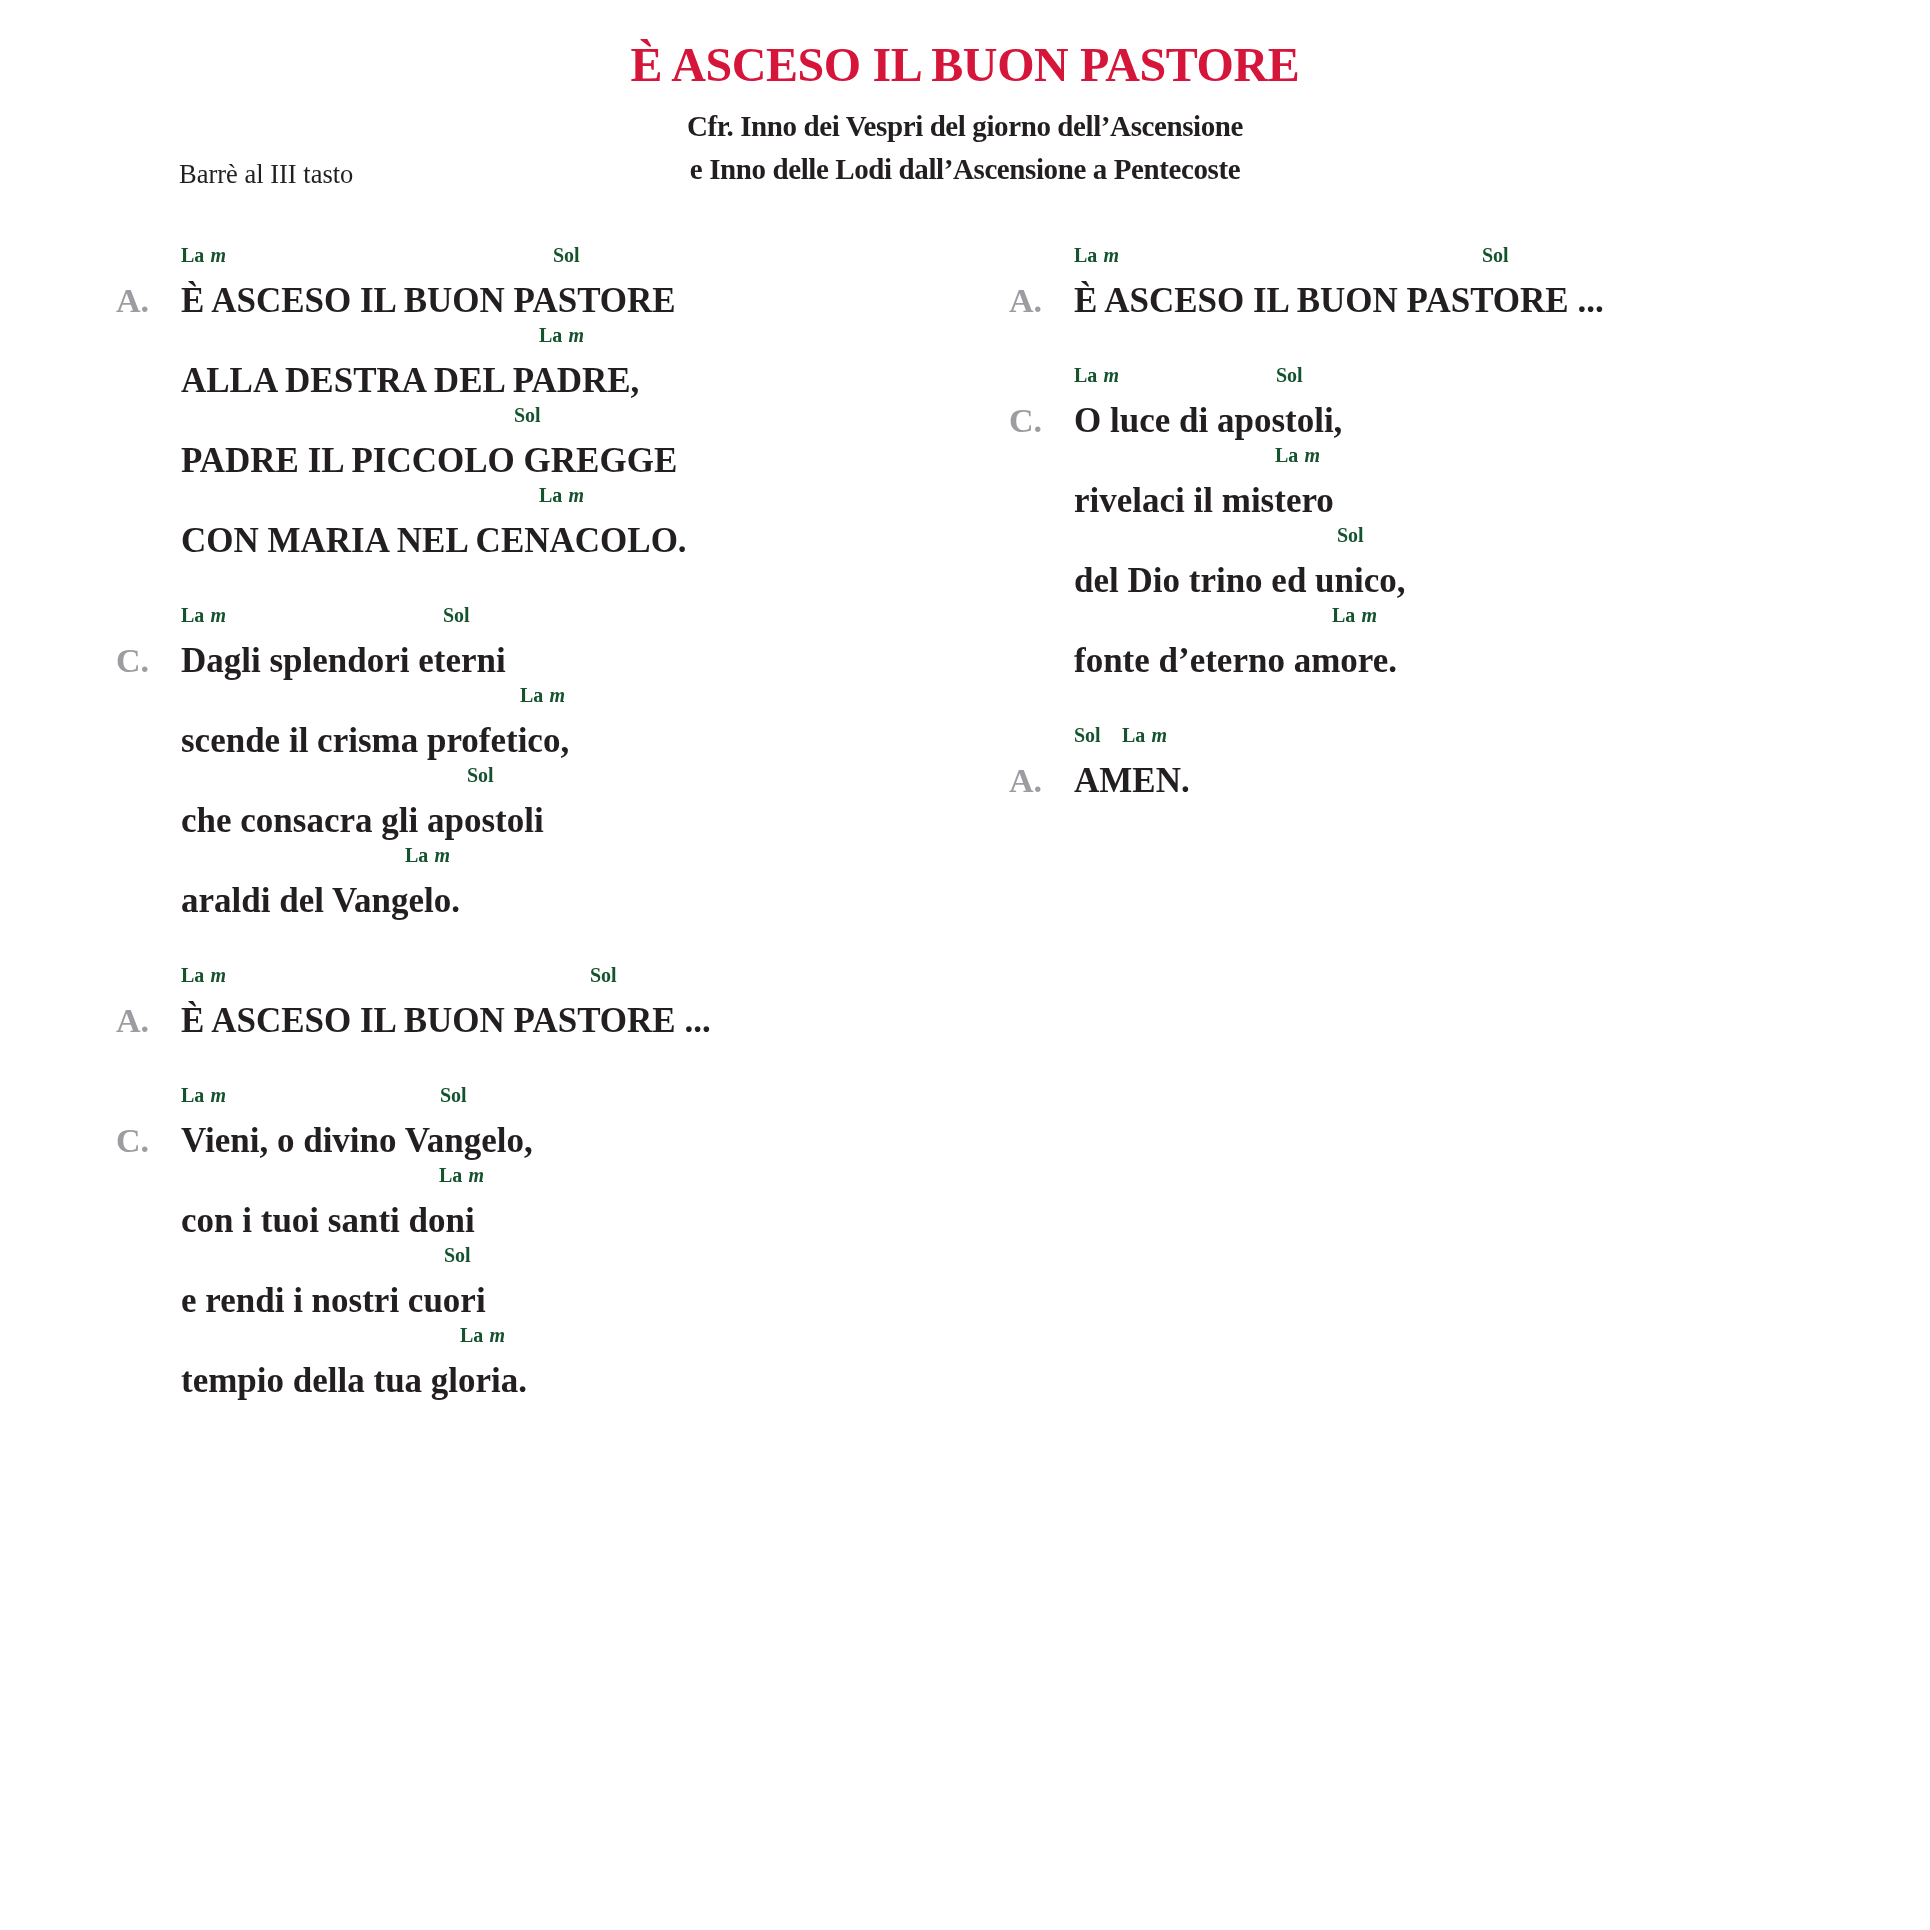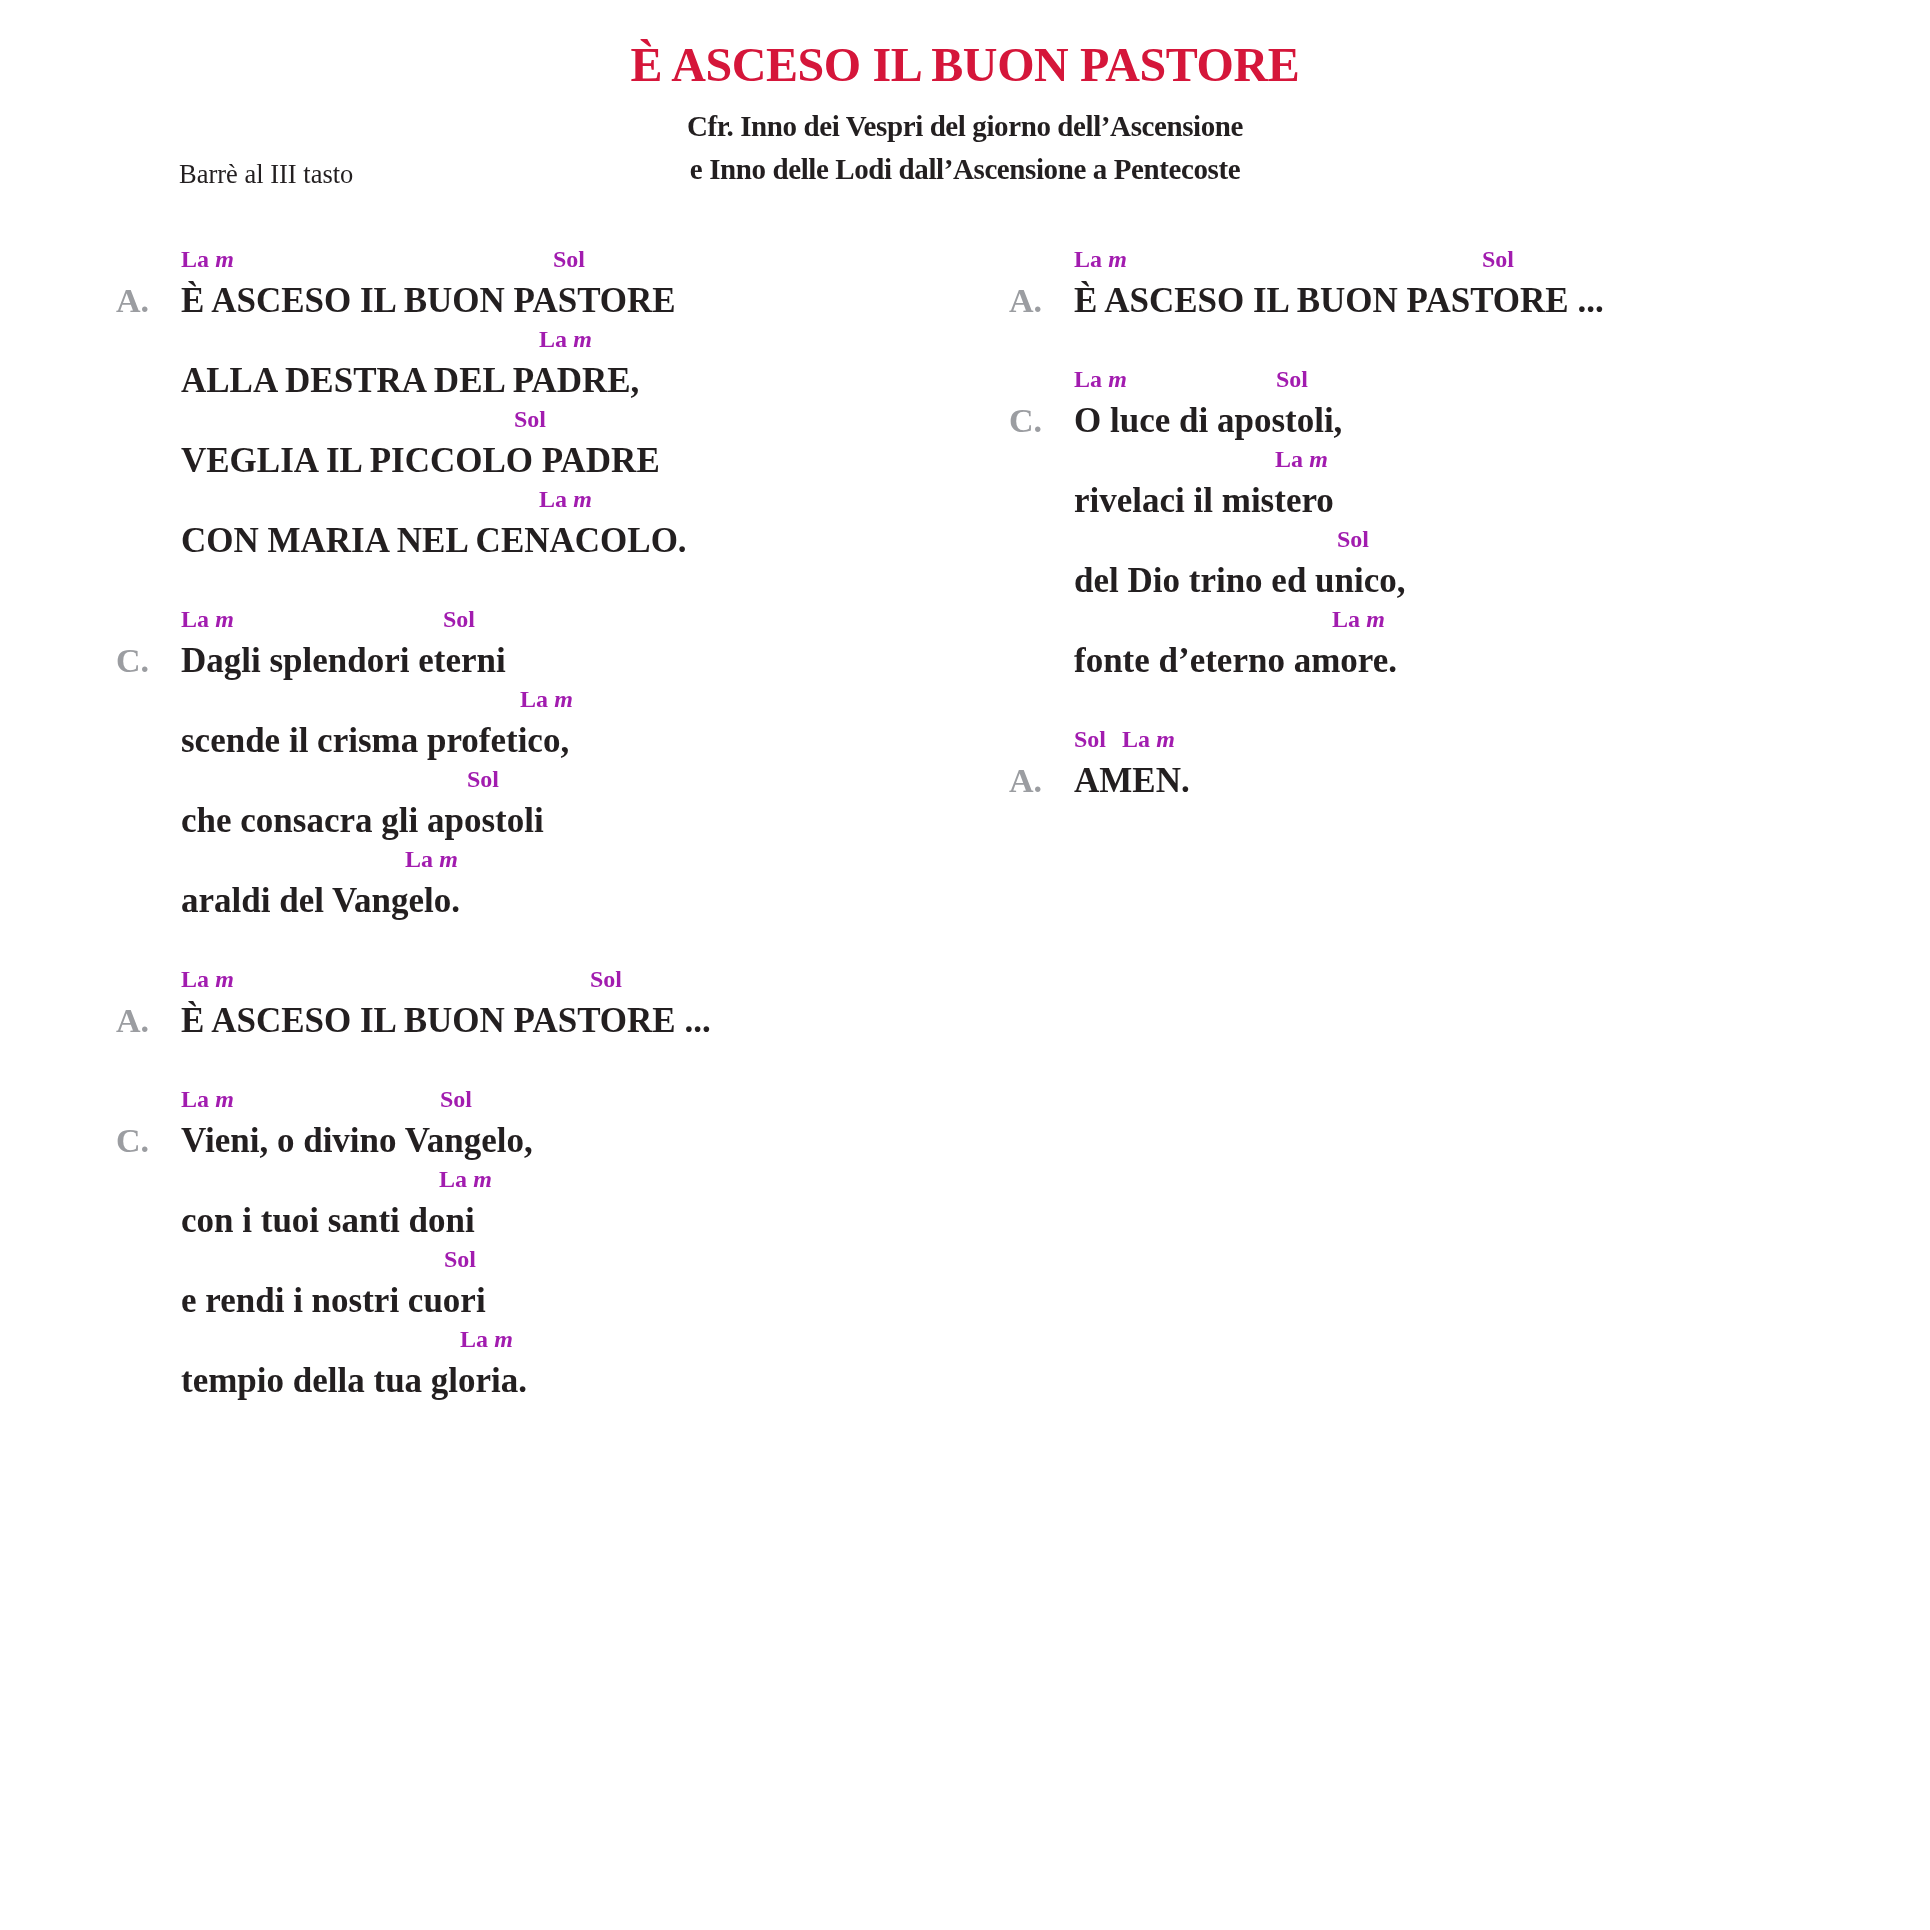--- a/index.html
+++ b/index.html
@@ -59,25 +59,25 @@
     left: -65px;
     top: 36px;
     line-height: 44px;
     font-size: 34px;
     font-weight: 700;
     color: #9b9da1;
   }
   .chord-row { position: relative; height: 36px; }
   .chord {
     position: absolute;
-    bottom: 8px;
+    bottom: 14px;
     line-height: 1;
-    font-size: 24px;
-    font-weight: 700;
-    color: #a21caf;
+    font-size: 20px;
+    font-weight: 700;
+    color: #14532d;
     white-space: nowrap;
   }
   .chord .mod { font-style: italic; }
   .chord .mod:not(:empty) { margin-left: 6.2px; }
   .lyric {
     font-size: 35px;
     font-weight: 700;
     line-height: 44px;
     white-space: nowrap;
     color: #231f20;
@@ -107,21 +107,21 @@
       <div class="pair">
         <div class="chord-row">
           <span class="chord" style="left:358px"><span class="root">La</span><span class="mod">m</span></span>
         </div>
         <div class="lyric">ALLA DESTRA DEL PADRE,</div>
       </div>
       <div class="pair">
         <div class="chord-row">
           <span class="chord" style="left:333px"><span class="root">Sol</span><span class="mod"></span></span>
         </div>
-        <div class="lyric">VEGLIA IL PICCOLO PADRE</div>
+        <div class="lyric">PADRE IL PICCOLO GREGGE</div>
       </div>
       <div class="pair">
         <div class="chord-row">
           <span class="chord" style="left:358px"><span class="root">La</span><span class="mod">m</span></span>
         </div>
         <div class="lyric">CON MARIA NEL CENACOLO.</div>
       </div>
     </div>
 
     <div class="verse">

